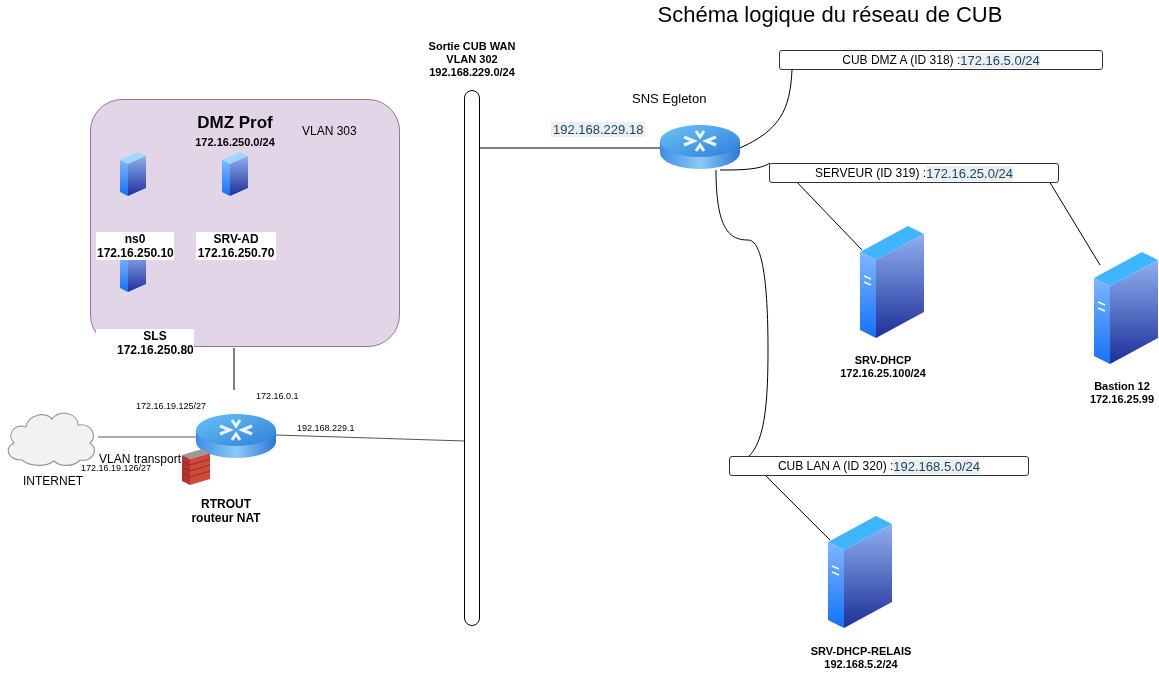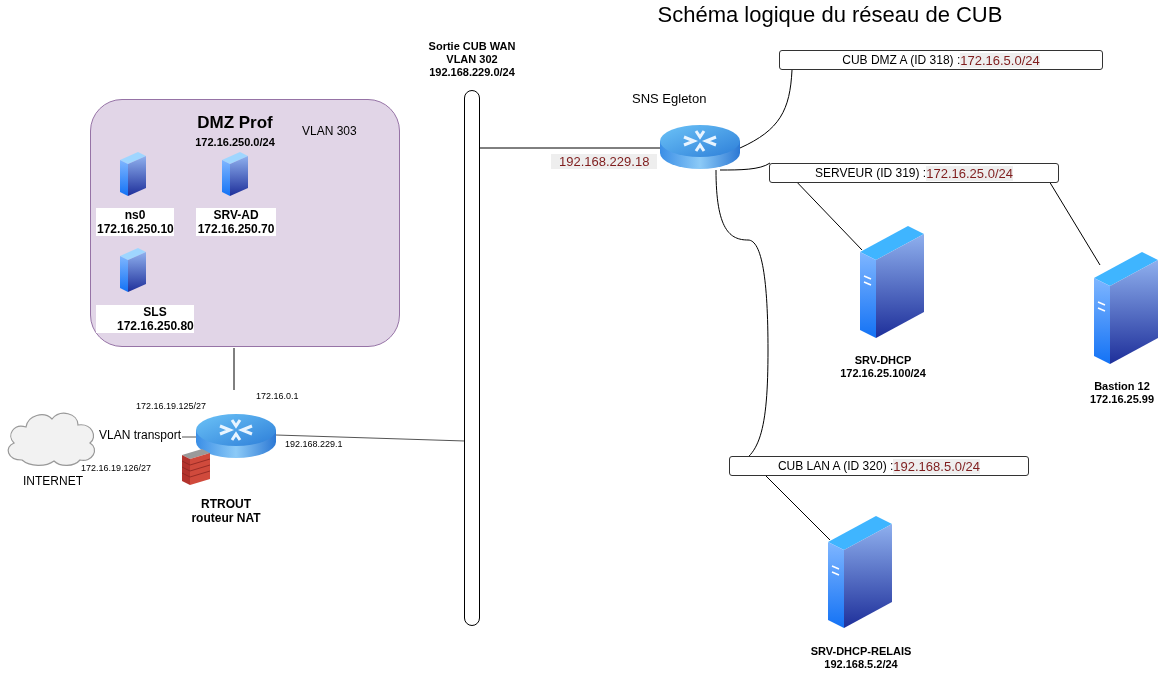--- a/index.html
+++ b/index.html
@@ -7,25 +7,25 @@
          font-family:"Liberation Sans", sans-serif; color:#000; }
   .abs { position:absolute; }
   svg.wires { position:absolute; left:0; top:0; width:1159px; height:674px; }
   .title { left:620px; top:2px; width:420px; text-align:center; font-size:22px; }
   .dmz-box { left:90px; top:99px; width:310px; height:248px; background:#e1d5e7;
              border:1px solid #9673a6; border-radius:32px; box-sizing:border-box; }
   .t11 { font-size:11px; line-height:13px; }
   .t12 { font-size:12px; line-height:14px; }
   .t9 { font-size:9px; line-height:11px; }
   .center { text-align:center;font-weight:bold; }
-  .lbl-white { background:#ffffff; padding:0 1px; }
+  .lbl-white { background:#ffffff; padding:0 1px;margin-top:24px; }
   .seg-box { position:absolute; border:1px solid #333; border-radius:3px; background:#fff;
              box-sizing:border-box; font-size:12px; text-align:center; display:flex;
              align-items:center; justify-content:center; white-space:nowrap; }
-  .hl { background:#eeeeee; color:#7f1d1d;text-align:center; }
+  .hl { background:#eeeeee; color:#0c4a6e;text-align:center; }
   .bus { left:464px; top:90px; width:16px; height:536px; border:1px solid #000;
          border-radius:8px; box-sizing:border-box; background:#fff; }
   .icon { position:absolute; }
 </style>
 </head>
 <body>
 
 <svg class="wires" viewBox="0 0 1159 674">
   <defs>
     <linearGradient id="srvFront" x1="0" y1="0" x2="0" y2="1">
@@ -128,24 +128,24 @@
   <polygon points="2,8 22,2 30,6 10,12" fill="#9a9a9a"></polygon>
   <polygon points="2,8 10,12 10,38 2,34" fill="#b3332d"></polygon>
   <polygon points="10,12 30,6 30,32 10,38" fill="#d04a3c"></polygon>
   <path d="M10 18 L30 12 M10 24 L30 18 M10 30 L30 24 M2 14 L10 18 M2 20 L10 24 M2 26 L10 30" stroke="#8a2420" stroke-width="0.8"></path>
 </svg>
 <div class="abs center t12" style="left:184px;top:497px;width:84px;">
   <div>RTROUT</div>
   <div>routeur NAT</div>
 </div>
 <div class="abs t9" style="left:256px;top:391px;">172.16.0.1</div>
-<div class="abs t9" style="left:285px;top:423px;margin-top:16px;">192.168.229.1</div>
+<div class="abs t9" style="left:297px;top:423px;">192.168.229.1</div>
 
 <div class="abs t12" style="left:632px;top:92px;font-size:13px;">SNS Egleton</div>
-<div class="abs hl" style="left:551px;top:122px;font-size:13px;padding:0 8px;margin-top:32px;">192.168.229.18</div>
+<div class="abs hl" style="left:551px;top:122px;font-size:13px;padding:0 2px;">192.168.229.18</div>
 <svg class="icon" style="left:658px;top:123px;" width="84" height="50" viewBox="0 0 84 50">
   <path d="M2 18 L2 30 A40 16 0 0 0 82 30 L82 18 Z" fill="url(#rtSide)"></path>
   <ellipse cx="42" cy="18" rx="40" ry="16" fill="url(#rtTop)"></ellipse>
   <path d="M26 14 L36 18 L26 22 M58 14 L48 18 L58 22 M38 8 L42 14 L46 8 M38 28 L42 22 L46 28" stroke="#e8f4ff" stroke-width="3" fill="none"></path>
 </svg>
 
 <div class="seg-box" style="left:779px;top:50px;width:324px;height:20px;">
   <span>CUB DMZ A (ID 318) : </span>
   <span class="hl" style="font-size:13px;">172.16.5.0/24</span>
 </div>

